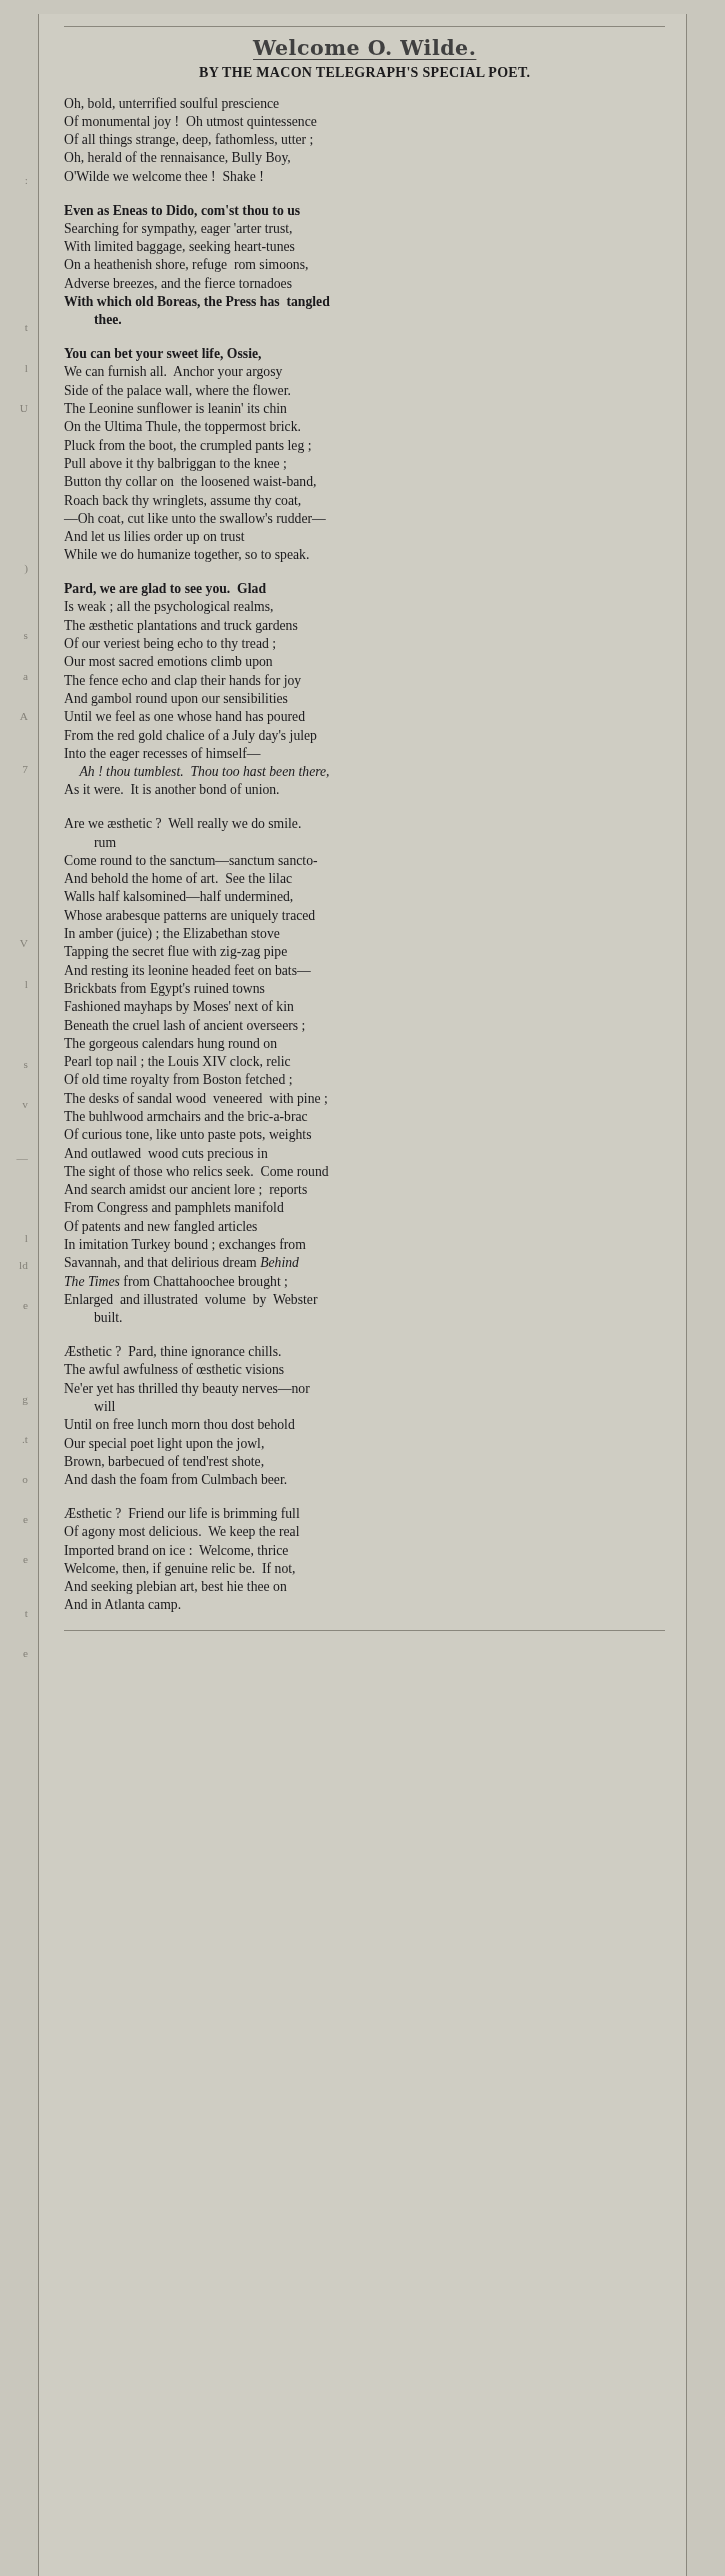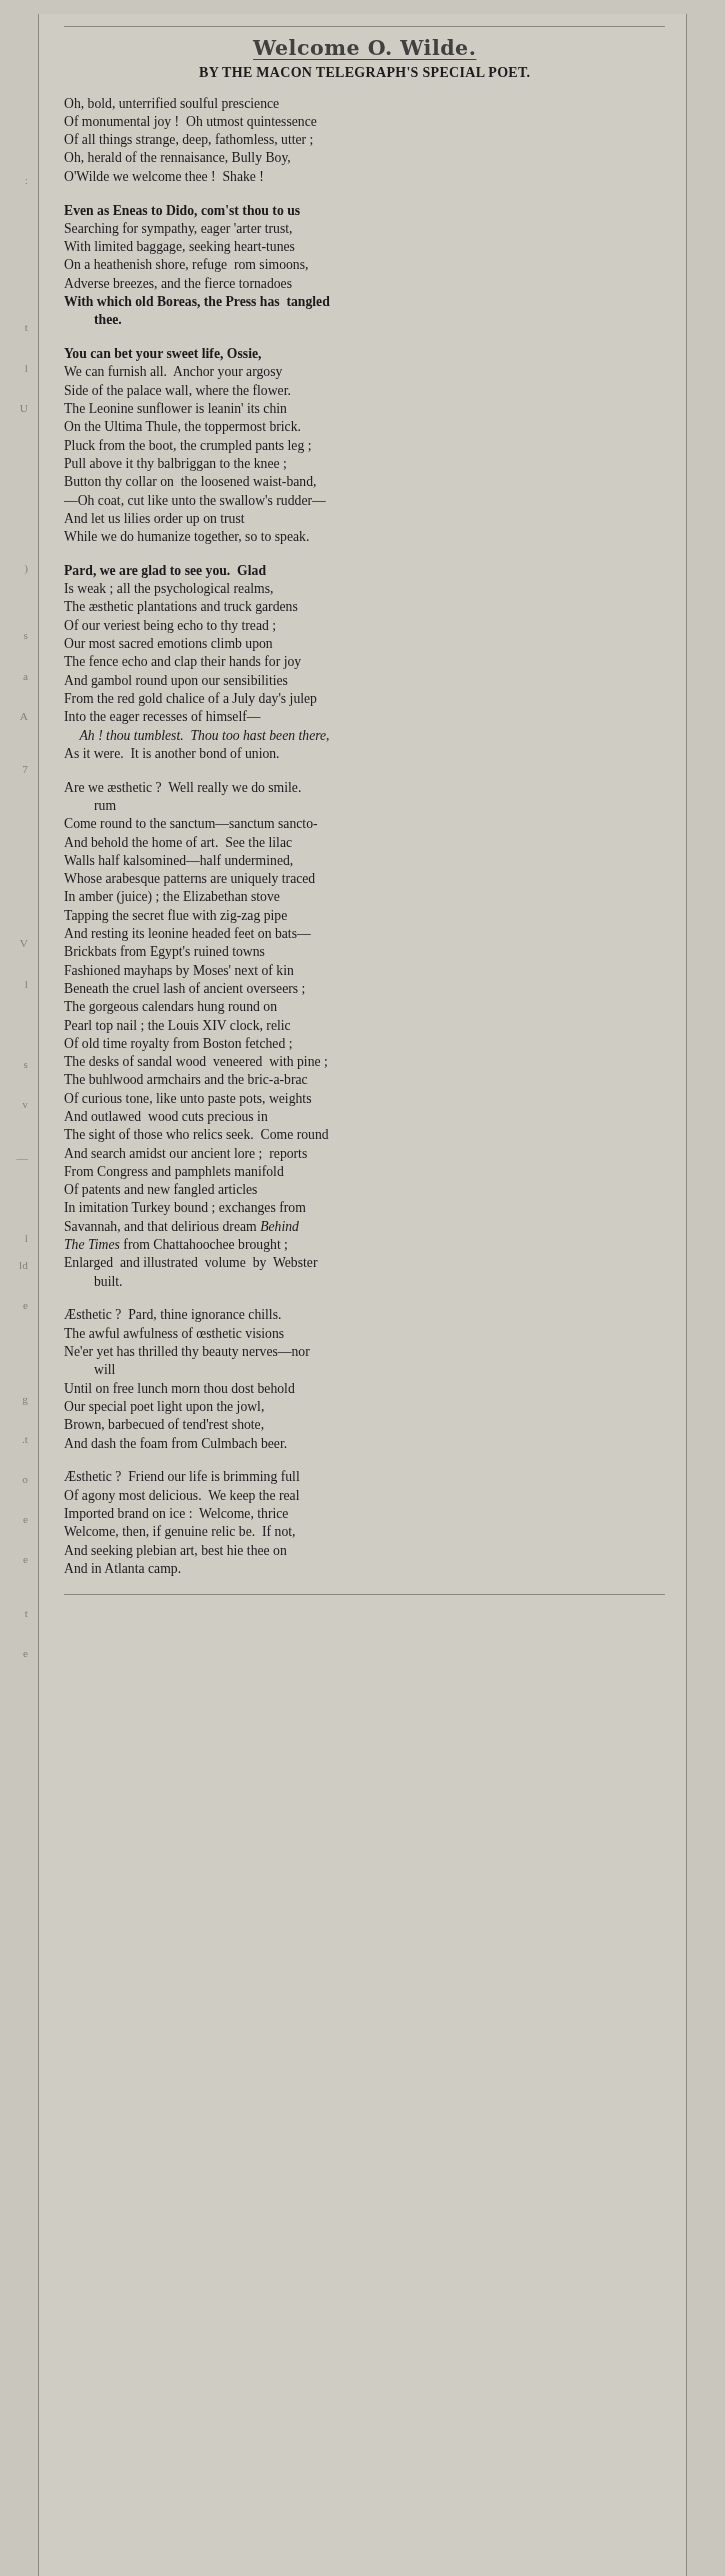--- a/index.html
+++ b/index.html
@@ -267,33 +267,35 @@
 
     <div class="stanza">
       <div class="line bold">You can bet your sweet life, Ossie,</div>
       <div class="line">We can furnish all.  Anchor your argosy</div>
       <div class="line">Side of the palace wall, where the flower.</div>
       <div class="line">The Leonine sunflower is leanin' its chin</div>
       <div class="line">On the Ultima Thule, the toppermost brick.</div>
       <div class="line">Pluck from the boot, the crumpled pants leg ;</div>
       <div class="line">Pull above it thy balbriggan to the knee ;</div>
       <div class="line">Button thy collar on  the loosened waist-band,</div>
+      <div class="line">Roach back thy wringlets, assume thy coat,</div>
       <div class="line">—Oh coat, cut like unto the swallow's rudder—</div>
       <div class="line">And let us lilies order up on trust</div>
       <div class="line">While we do humanize together, so to speak.</div>
     </div>
 
     <div class="stanza">
       <div class="line bold">Pard, we are glad to see you.  Glad</div>
       <div class="line">Is weak ; all the psychological realms,</div>
       <div class="line">The æsthetic plantations and truck gardens</div>
       <div class="line">Of our veriest being echo to thy tread ;</div>
       <div class="line">Our most sacred emotions climb upon</div>
       <div class="line">The fence echo and clap their hands for joy</div>
       <div class="line">And gambol round upon our sensibilities</div>
+      <div class="line">Until we feel as one whose hand has poured</div>
       <div class="line">From the red gold chalice of a July day's julep</div>
       <div class="line">Into the eager recesses of himself—</div>
       <div class="line indent2">Ah ! thou tumblest.  Thou too hast been there,</div>
       <div class="line">As it were.  It is another bond of union.</div>
     </div>
 
     <div class="stanza">
       <div class="line">Are we æsthetic ?  Well really we do smile.</div>
       <div class="line indent">rum</div>
       <div class="line">Come round to the sanctum—sanctum sancto-</div>

